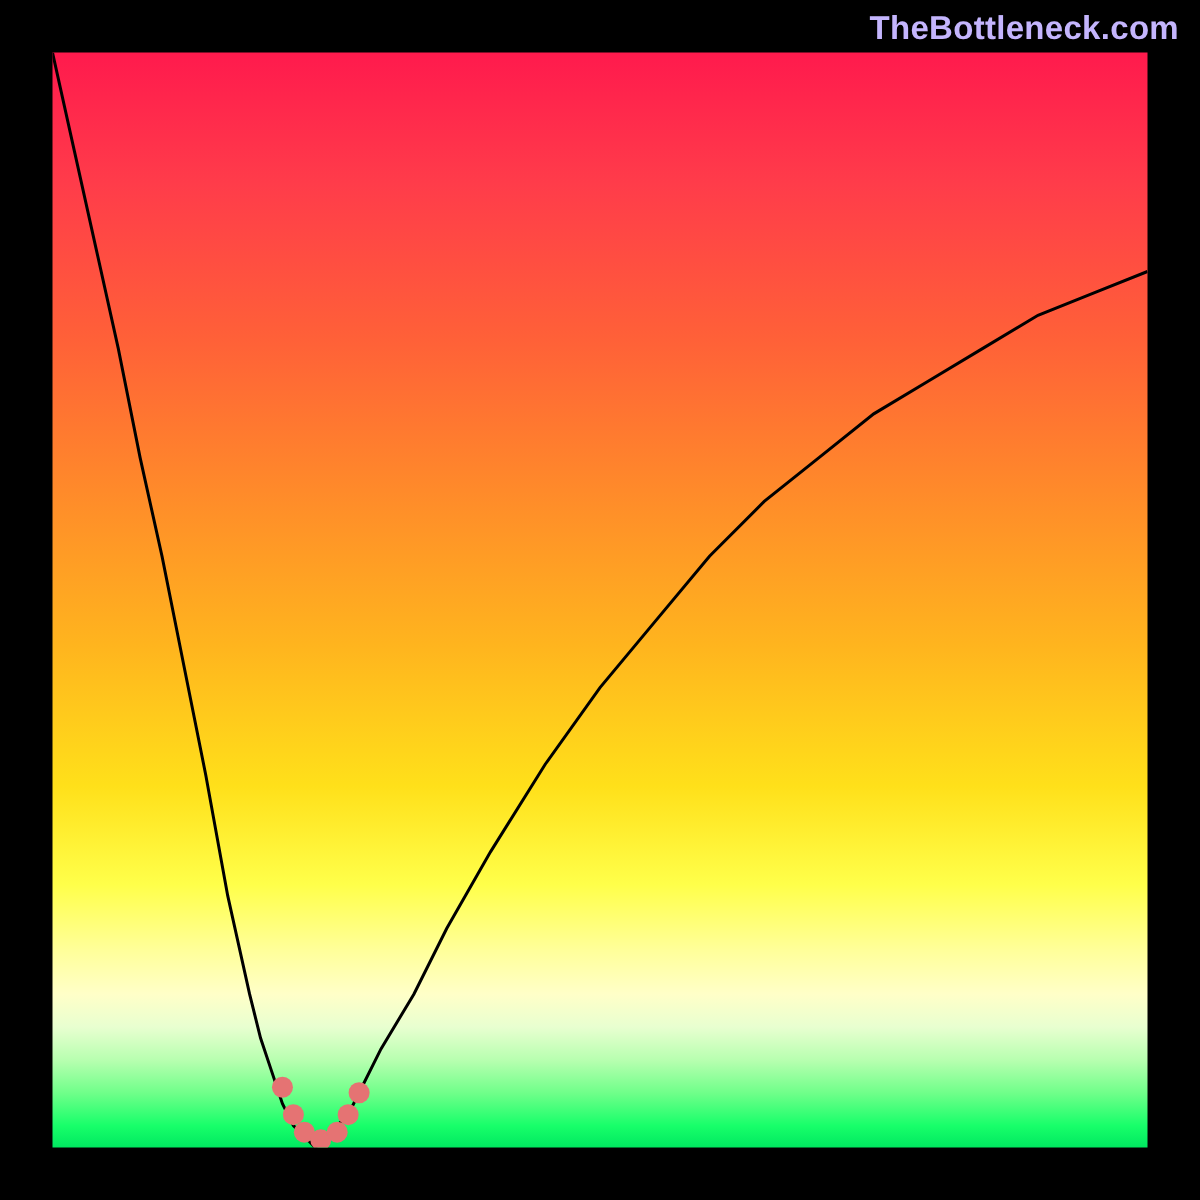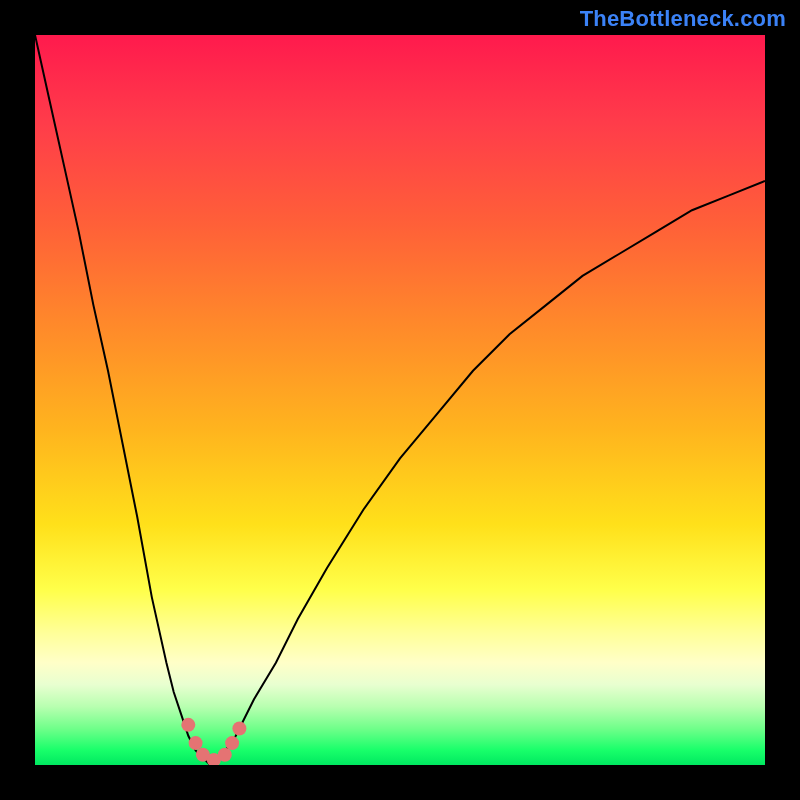--- a/index.html
+++ b/index.html
@@ -40,21 +40,21 @@
       #b8ffb0 92%,
       #70ff8a 95%,
       #18ff6a 98%,
       #00e860 100%
     );
   }
   .watermark {
     position: absolute;
     top: 6px;
     right: 14px;
-    color: #3b82f6;
+    color: #c4b5fd;
     font-size: 22px;
     font-weight: 600;
     letter-spacing: 0.2px;
     margin-left: 36px;
   }
   svg.curves {
     position: absolute;
     left: 0;
     top: 0;
     width: 730px;

